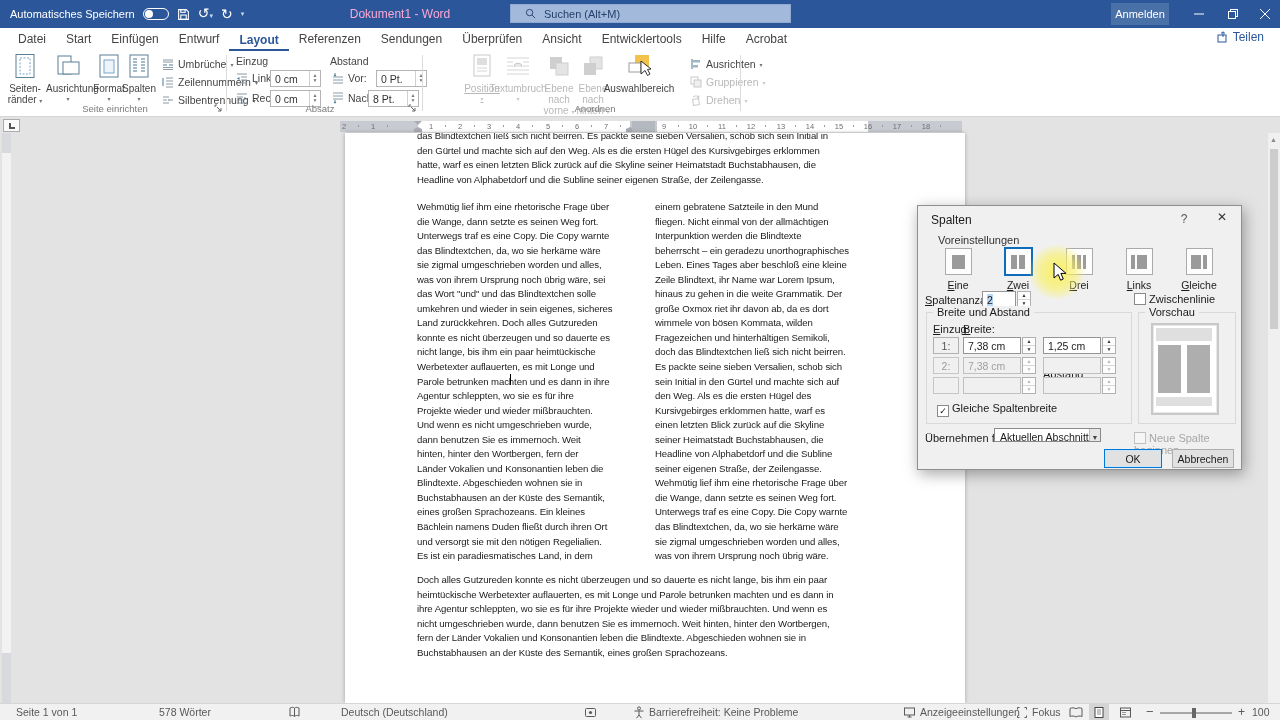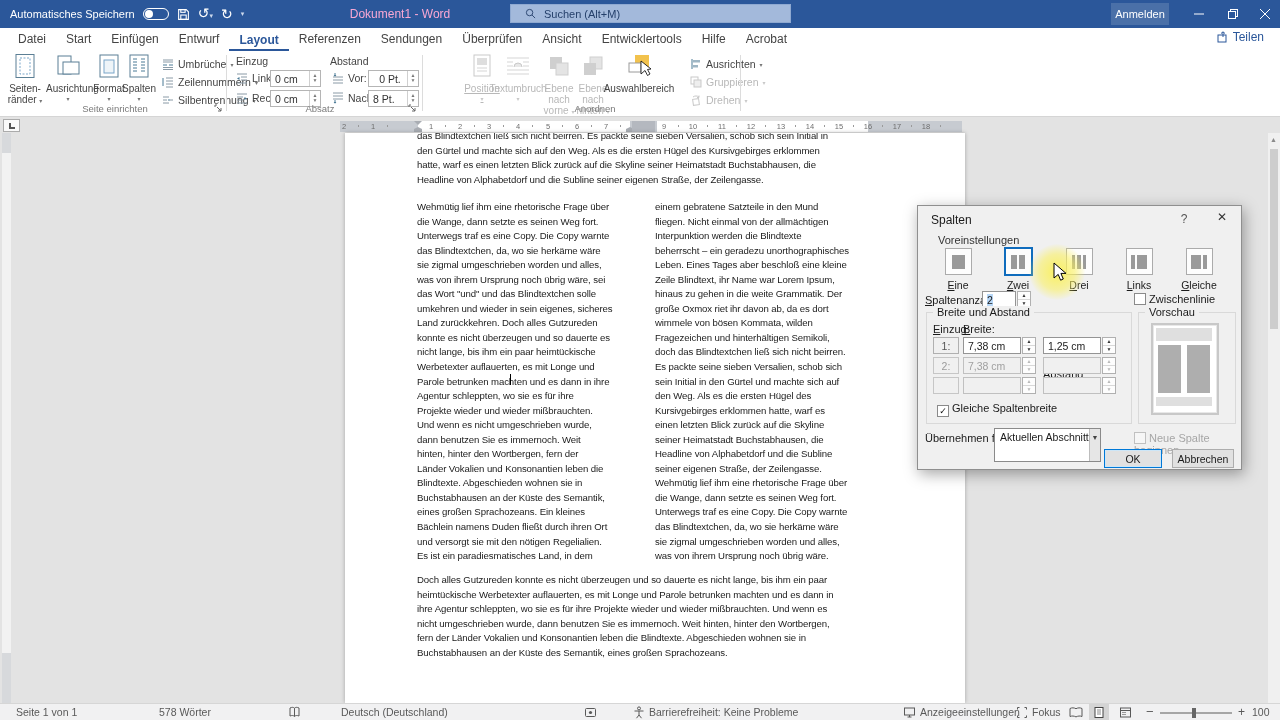--- a/index.html
+++ b/index.html
@@ -88,21 +88,21 @@
   .dis .dsud i { color:#b9b9b9; }
   .chk { display:inline-block; width:12px; height:12px; background:#fff; border:1px solid #8a8a8a; vertical-align:-2px; text-align:center; line-height:11px; font-size:9px; color:#111; }
   .chk.off::after { content:""; }
   .chk.dis { border-color:#c0c0c0; background:#f6f6f6; }
   .grpbox { position:absolute; border:1px solid #d9d9d9; }
   .grpbox .gtitle { position:absolute; left:6px; top:-7px; background:#f0f0f0; padding:0 4px; }
   .numbox { position:absolute; width:26px; height:17px; border:1px solid #b0b0b0; text-align:center; line-height:16px; color:#555; font-size:10.5px; }
   #preview-thumb { position:absolute; left:12px; top:10px; width:68px; height:92px; background:#fff; border:2px solid #c8c8c8; box-shadow:inset 0 0 0 1px #e8e8e8; }
   #preview-thumb .band { position:absolute; left:3px; width:56px; height:13px; background:#dfdfdf; }
   #preview-thumb .pcol { position:absolute; top:20px; width:23px; height:48px; background:#aeaeae; }
-  #apply-dd { position:absolute; left:76px; top:222px; width:107px; height:34px; background:#fff; border:1px solid #8a8a8a; display:flex; }
+  #apply-dd { position:absolute; left:76px; top:222px; width:107px; height:14px; background:#fff; border:1px solid #8a8a8a; display:flex; }
   #apply-dd .ddval { flex:1; padding:2px 0 0 5px; font-size:10.5px; white-space:nowrap; }
   #apply-dd .ddbtn { width:16px; background:#e6e6e6; border-left:1px solid #bdbdbd; text-align:center; font-size:7px; color:#444; line-height:17px; }
   .dlgbtn { position:absolute; top:243px; height:19px; background:#e1e1e1; border:1px solid #adadad; text-align:center; font-size:10.5px; padding-top:3px; }
   #btn-ok { left:186px; width:58px; border:1px solid #0078d7; box-shadow:inset 0 0 0 1px #cde6f7; }
   #btn-cancel { left:254px; width:62px; }
   .sel-text { background:#b8d8f8; }
 
   
   #click-glow { position:absolute; left:1029px; top:244px; width:56px; height:56px; border-radius:50%; z-index:29;
     background:radial-gradient(circle, rgba(250,240,90,.95) 0%, rgba(250,240,90,.55) 45%, rgba(250,240,90,0) 72%); }
@@ -277,21 +277,21 @@
           <span>▼</span>
         </span>
       </span>
   </div>
   <div class="smallrow" style="left:332px; top:19px;">
     <svg class="sicon" viewBox="0 0 12 12">
         <path d="M1 5h10M1 8h10M1 11h10" stroke="#8a9aa6"></path>
         <path d="M3 1 v3 M2 3 l1 1.2 1-1.2" stroke="#4a7a96" fill="none"></path>
       </svg>
     <span>Vor:</span>
-    <span class="rspin" style="position:absolute; left:36px;text-align:center;">
+    <span class="rspin" style="position:absolute; left:44px;">
         <span class="rsval">0 Pt.</span>
         <span class="rsud">
           <span>▲</span>
           <span>▼</span>
         </span>
       </span>
   </div>
   <div class="smallrow" style="left:332px; top:39px;">
     <svg class="sicon" viewBox="0 0 12 12">
         <path d="M1 1h10M1 4h10M1 7h10" stroke="#8a9aa6"></path>

